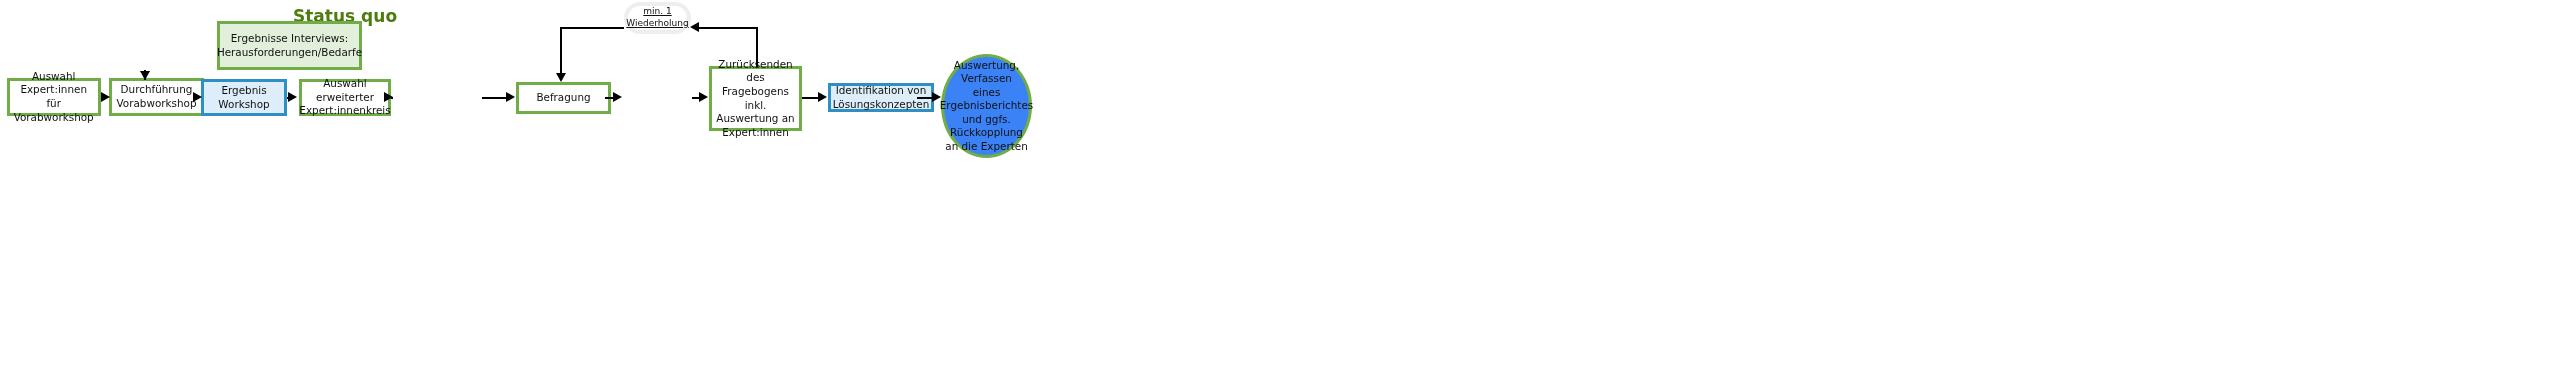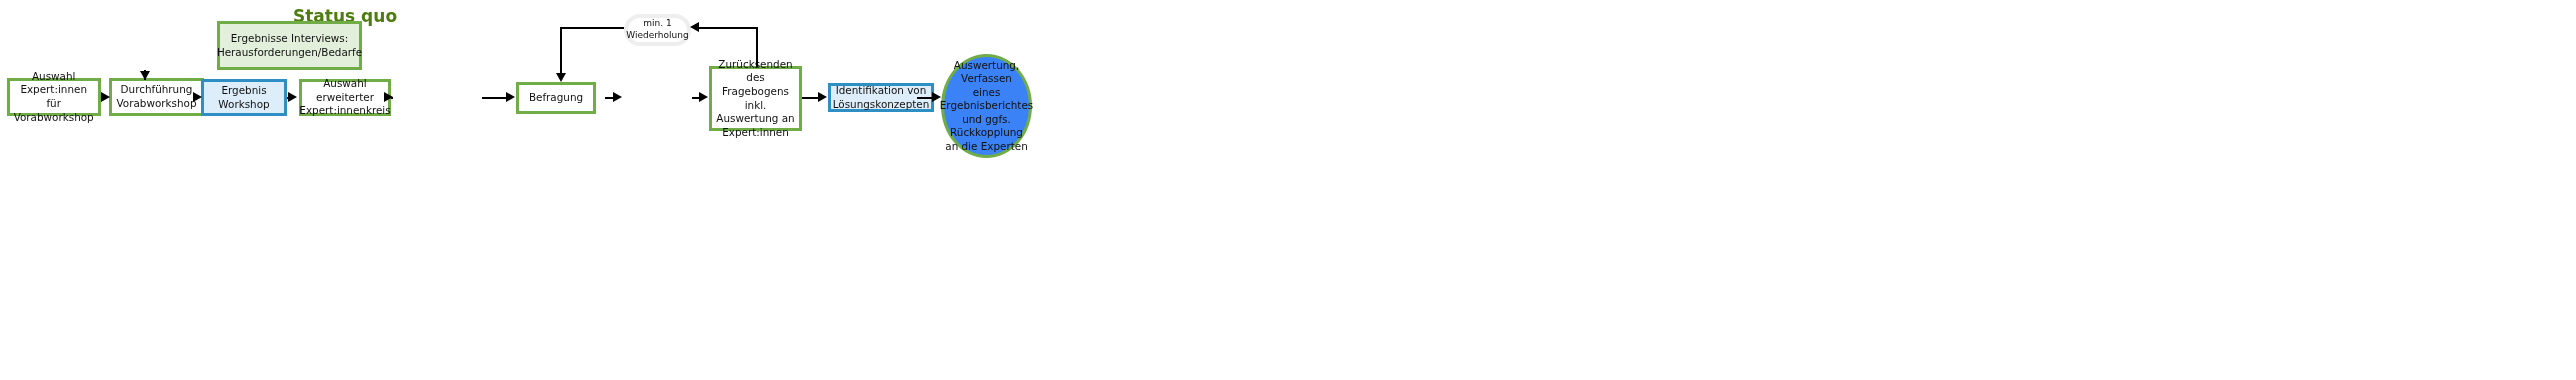--- a/index.html
+++ b/index.html
@@ -64,21 +64,21 @@
     <span class="txt" style="white-space:pre-line;">Ergebnis
 Workshop</span>
   </div>
 
   <div class="node rect" style="left:299px;top:79px;width:92px;height:37px;font-size:10.4px;">
     <span class="txt" style="white-space:pre-line;">Auswahl erweiterter
 Expert:innenkreis</span>
   </div>
 
 
-  <div class="node rect" style="left:516px;top:82px;width:80px;height:32px;font-size:10.4px;">
+  <div class="node rect" style="left:516px;top:82px;width:95px;height:32px;font-size:10.4px;">
     <span class="txt" style="white-space:pre-line;">Befragung</span>
   </div>
 
 
   <div class="node rect" style="left:709px;top:66px;width:93px;height:65px;font-size:10.4px;">
     <span class="txt" style="white-space:pre-line;">Zurücksenden des
 Fragebogens inkl.
 Auswertung an
 Expert:innen</span>
   </div>
@@ -88,21 +88,21 @@
 Lösungskonzepten</span>
   </div>
 
   <div class="node ellipse" style="left:941px;top:54px;width:91px;height:104px;font-size:10.4px;">
     <span class="txt" style="white-space:pre-line;">Auswertung, Verfassen
 eines Ergebnisberichtes
 und ggfs. Rückkopplung
 an die Experten</span>
   </div>
 
-  <div class="node pill" style="left:624px;top:14px;width:67px;height:32px;font-size:9px;">
+  <div class="node pill" style="left:624px;top:2px;width:67px;height:32px;font-size:9px;text-decoration:underline;">
     <span class="txt" style="white-space:pre-line;">min. 1
 Wiederholung</span>
   </div>
 
   <div class="seg v" style="left:144px;top:70px;height:10px;"></div>
   <div class="arrow down" style="left:140px;top:71px;"></div>
 
   <div class="seg h" style="left:101px;top:97px;width:5.4px;"></div>
   <div class="arrow right" style="left:101px;top:92px;"></div>
 

